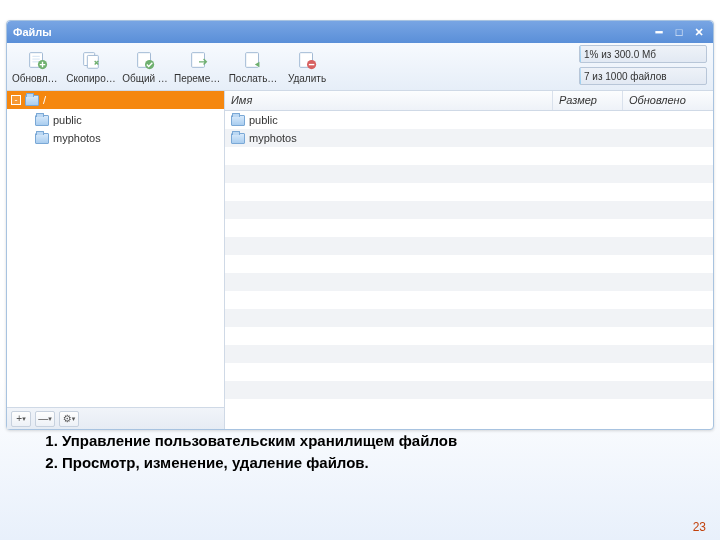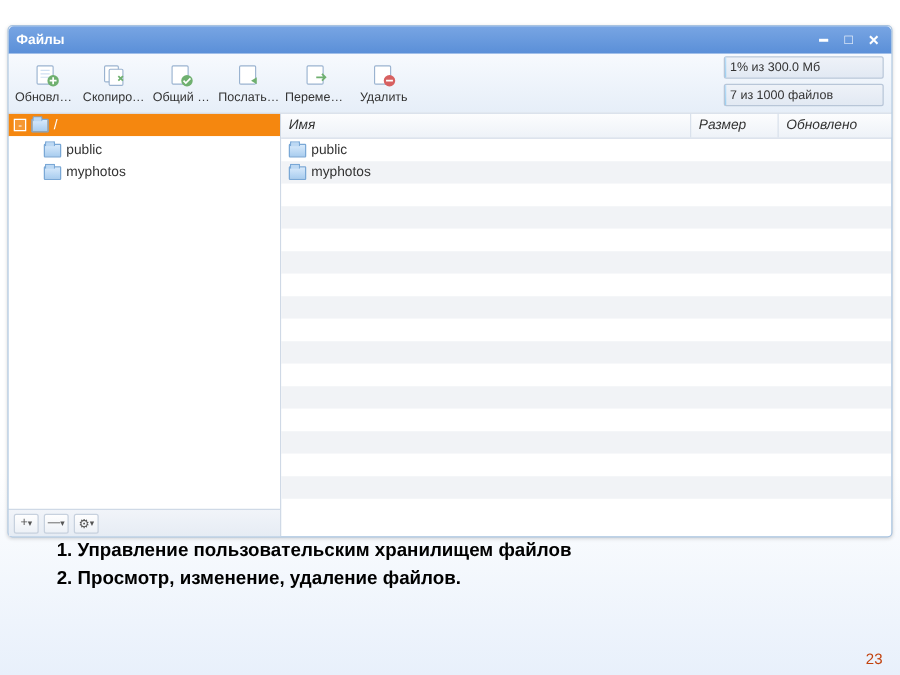--- a/index.html
+++ b/index.html
@@ -266,33 +266,33 @@
             <circle cx="17" cy="17" r="5" fill="#6fb06f"></circle>
             <path d="M14 17l2 2 4-4" stroke="#fff" stroke-width="1.5" fill="none"></path>
           </svg>
       </span>
       <span class="tlabel">Общий …</span>
     </div>
     <div class="tbutton">
       <span class="ticon">
         <svg viewBox="0 0 24 24" width="22" height="22">
             <rect x="4" y="4" width="14" height="16" rx="1" fill="#fff" stroke="#9ab3d0"></rect>
+            <path d="M12 14h7M17 11l3 3-3 3" stroke="#6fb06f" stroke-width="1.5" fill="none"></path>
+          </svg>
+      </span>
+      <span class="tlabel">Перемес…</span>
+    </div>
+    <div class="tbutton">
+      <span class="ticon">
+        <svg viewBox="0 0 24 24" width="22" height="22">
+            <rect x="4" y="4" width="14" height="16" rx="1" fill="#fff" stroke="#9ab3d0"></rect>
             <path d="M14 17l5-3v6z" fill="#6fb06f"></path>
           </svg>
       </span>
       <span class="tlabel">Послать…</span>
-    </div>
-    <div class="tbutton">
-      <span class="ticon">
-        <svg viewBox="0 0 24 24" width="22" height="22">
-            <rect x="4" y="4" width="14" height="16" rx="1" fill="#fff" stroke="#9ab3d0"></rect>
-            <path d="M12 14h7M17 11l3 3-3 3" stroke="#6fb06f" stroke-width="1.5" fill="none"></path>
-          </svg>
-      </span>
-      <span class="tlabel">Перемес…</span>
     </div>
     <div class="tbutton">
       <span class="ticon">
         <svg viewBox="0 0 24 24" width="22" height="22">
             <rect x="4" y="4" width="14" height="16" rx="1" fill="#fff" stroke="#9ab3d0"></rect>
             <circle cx="17" cy="17" r="5" fill="#d76060"></circle>
             <path d="M14 17h6" stroke="#fff" stroke-width="1.5"></path>
           </svg>
       </span>
       <span class="tlabel">Удалить</span>

